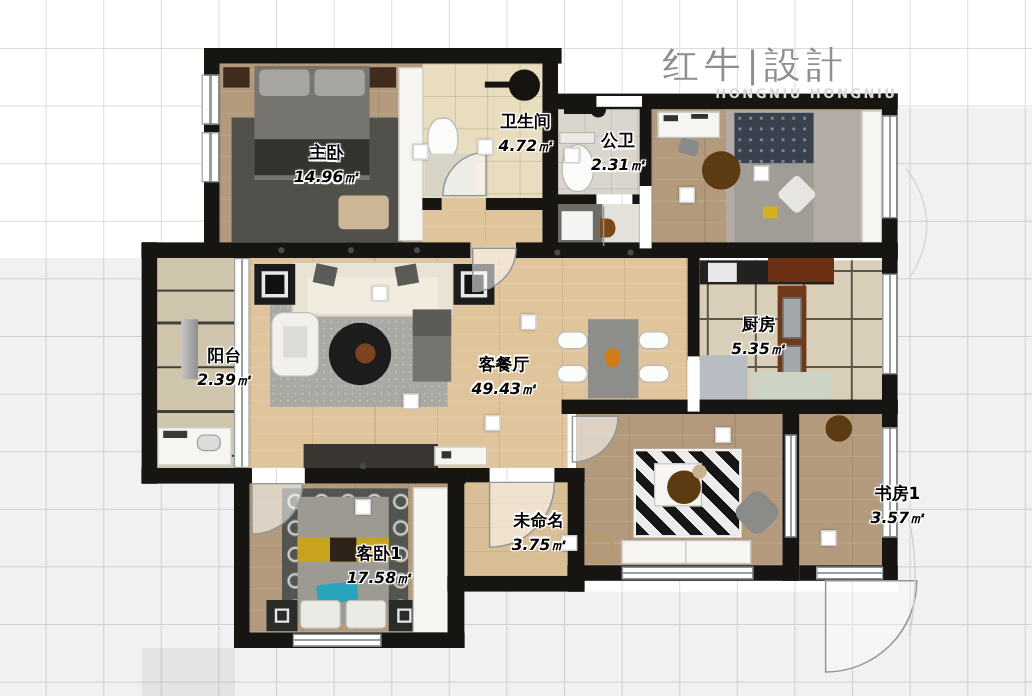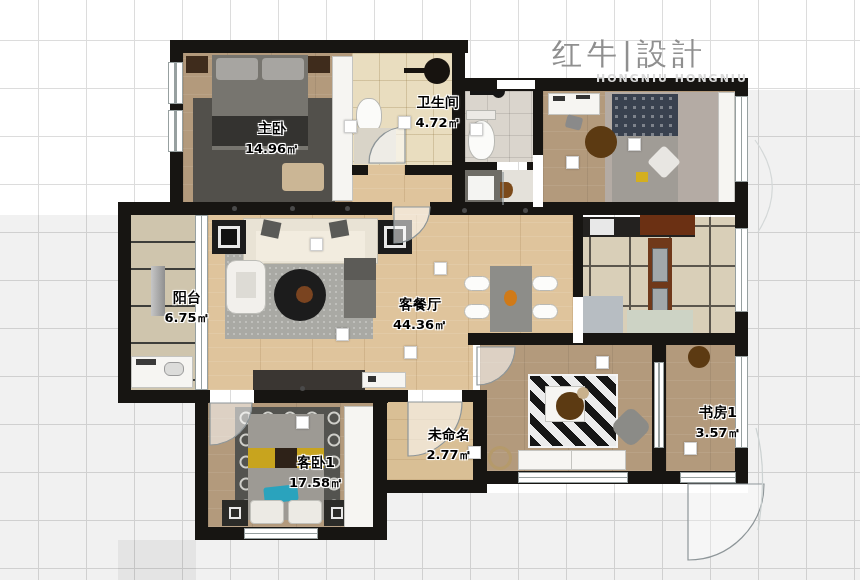--- a/index.html
+++ b/index.html
@@ -26,21 +26,21 @@
   .tile3{background:#d9cfb8;background-image:linear-gradient(#5b564d 2px,transparent 2px),linear-gradient(90deg,#5b564d 2px,transparent 2px);background-size:40px 40px;background-position:6px 8px;}
   .marble{background:#cfc5ad;background-image:repeating-linear-gradient(0deg,#3e3e3a 0 2px,transparent 2px 37px);background-position:0 28px;}
   .rug-gray{background:#a9a9a4;background-image:radial-gradient(rgba(255,255,255,.25) 1px,transparent 1px);background-size:6px 6px;}
   .rug-dark{background:#52504b;}
   .rug-guest{background:#b4aba4;}
   .rug-lattice{background:#53534f;background-image:radial-gradient(circle,transparent 4px,#cfcfca 5px 6px,transparent 7px);background-size:22px 22px;}
   .rug-herring{background:repeating-linear-gradient(45deg,#161616 0 8px,#ececec 8px 16px);border:2px solid #f5f5f5;}
   .white-box{background:#f6f5f2;border:1px solid #c4c4c0;}
   .lbl{position:absolute;width:120px;text-align:center;font-weight:700;font-size:14px;color:#000;line-height:1.5;
        text-shadow:-1px -1px 0 #fff,1px -1px 0 #fff,-1px 1px 0 #fff,1px 1px 0 #fff,0 0 3px #fff;}
-  .lbl .area{display:block;font-size:13px;}
+  .lbl .area{display:block;font-size:13px;font-style:italic;}
   .logo{position:absolute;left:552px;top:34px;font-size:30px;letter-spacing:5px;color:#8f8f8f;font-weight:400;}
   .watermark{position:absolute;left:596px;top:72px;font-size:11px;letter-spacing:2px;color:#dadada;font-weight:700;}
   svg.arcs{position:absolute;left:0;top:0;pointer-events:none;}
   .fan{fill:rgba(255,255,255,.55);stroke:#8e9699;stroke-width:1.2;}
 </style>
 </head>
 <body>
 
 <div class="canvas">
   <div class="grid"></div>
@@ -244,35 +244,43 @@
   <div class="dot" style="left:300px;top:386px"></div>
 
   <div class="lbl" style="left:212px;top:118px">
     <span>主卧</span>
     <span class="area">14.96㎡</span>
   </div>
   <div class="lbl" style="left:378px;top:92px">
     <span>卫生间</span>
     <span class="area">4.72㎡</span>
   </div>
+  <div class="lbl" style="left:455px;top:108px">
+    <span>公卫</span>
+    <span class="area">2.31㎡</span>
+  </div>
   <div class="lbl" style="left:127px;top:287px">
     <span>阳台</span>
-    <span class="area">6.75㎡</span>
+    <span class="area">2.39㎡</span>
   </div>
   <div class="lbl" style="left:360px;top:294px">
     <span>客餐厅</span>
-    <span class="area">44.36㎡</span>
-  </div>
-  <div class="lbl" style="left:658px;top:402px">
+    <span class="area">49.43㎡</span>
+  </div>
+  <div class="lbl" style="left:572px;top:261px">
+    <span>厨房</span>
+    <span class="area">5.35㎡</span>
+  </div>
+  <div class="lbl" style="left:688px;top:402px">
     <span>书房1</span>
     <span class="area">3.57㎡</span>
   </div>
   <div class="lbl" style="left:389px;top:424px">
     <span>未命名</span>
-    <span class="area">2.77㎡</span>
+    <span class="area">3.75㎡</span>
   </div>
   <div class="lbl" style="left:256px;top:452px">
     <span>客卧1</span>
     <span class="area">17.58㎡</span>
   </div>
 
   <div class="logo">红牛|設計</div>
   <div class="watermark">HONGNIU HONGNIU</div>
 </div>
 

